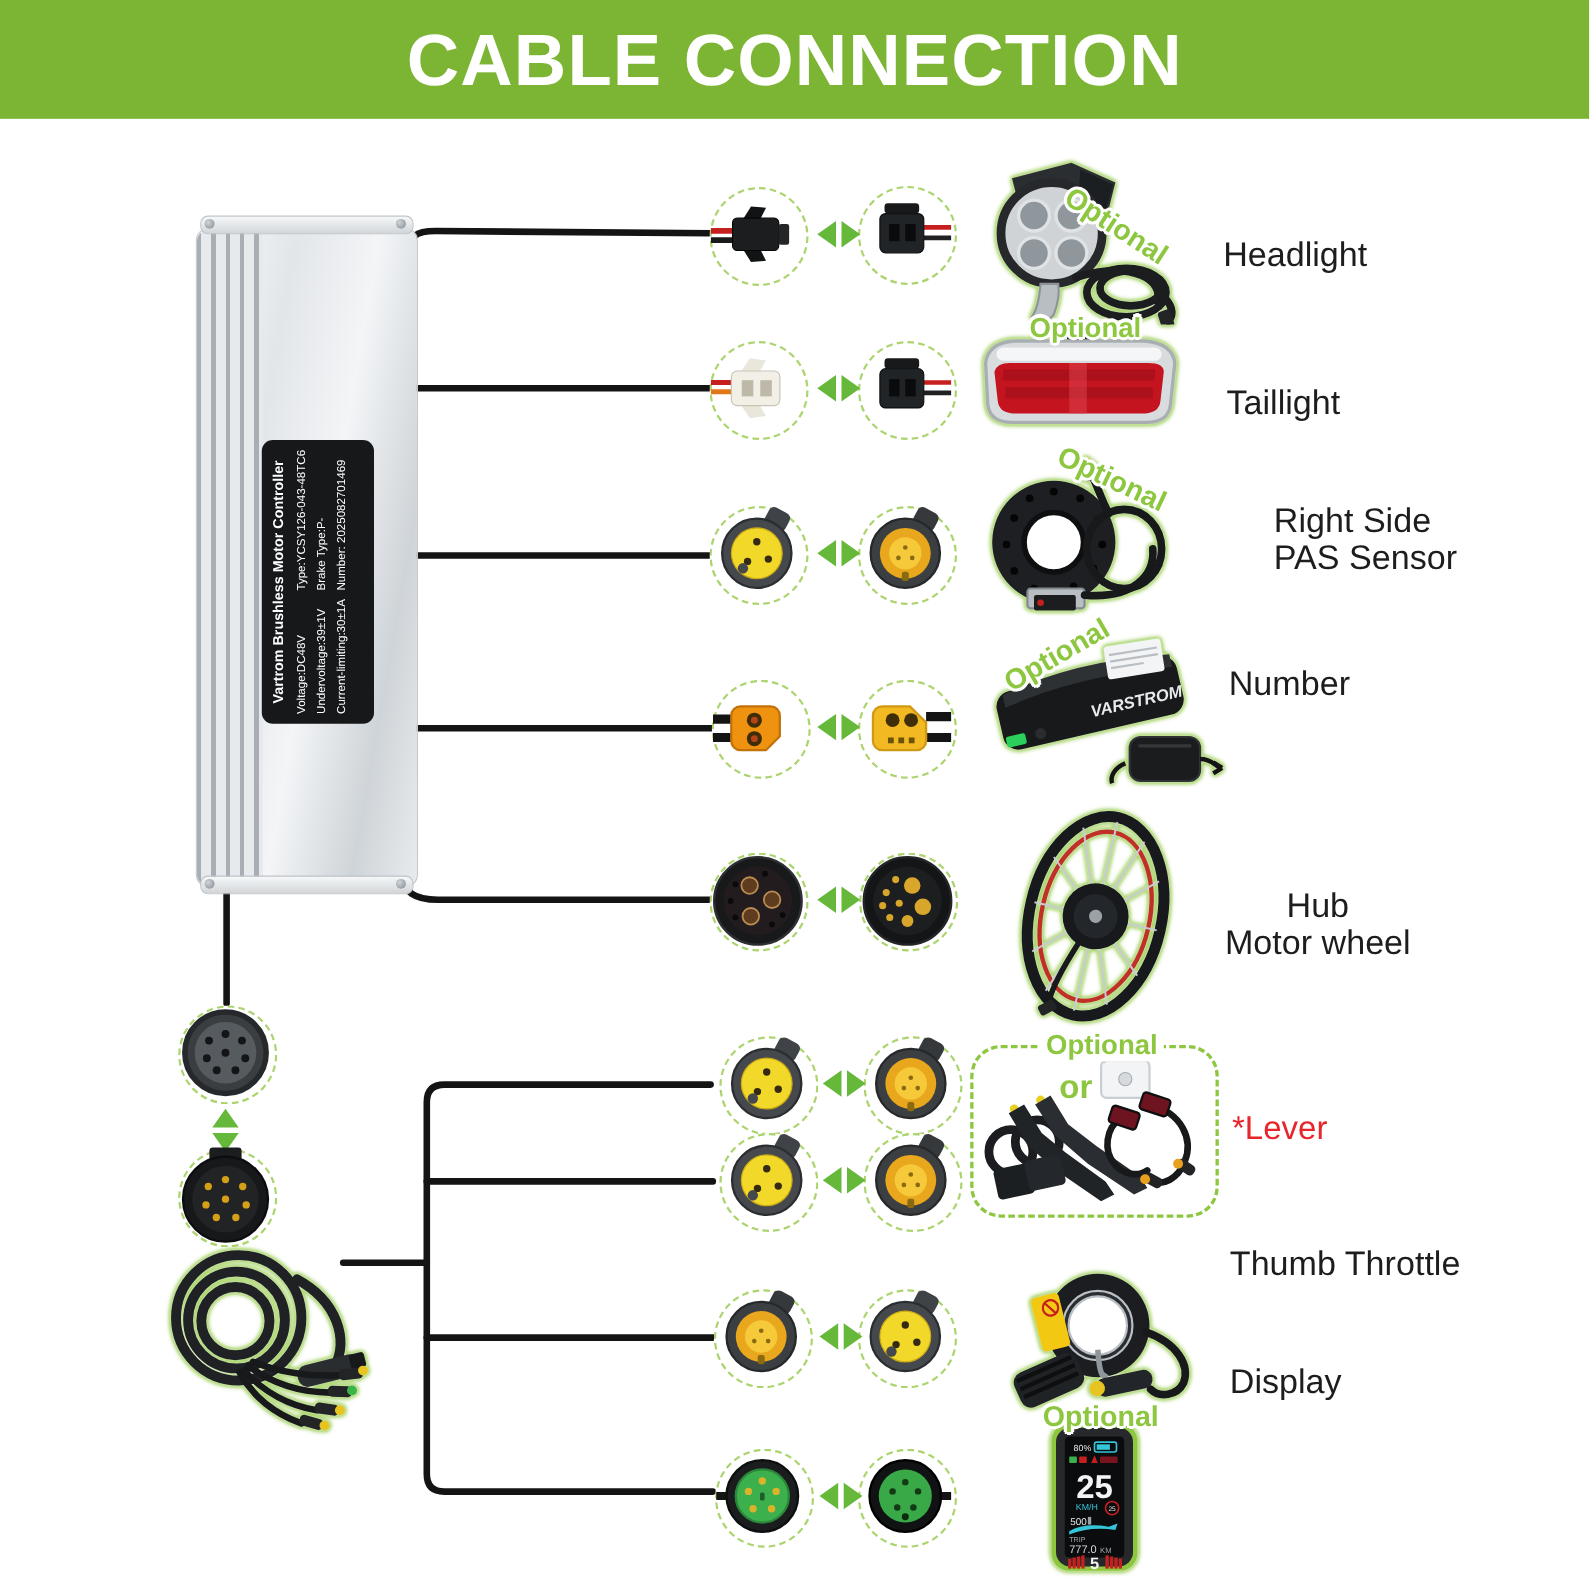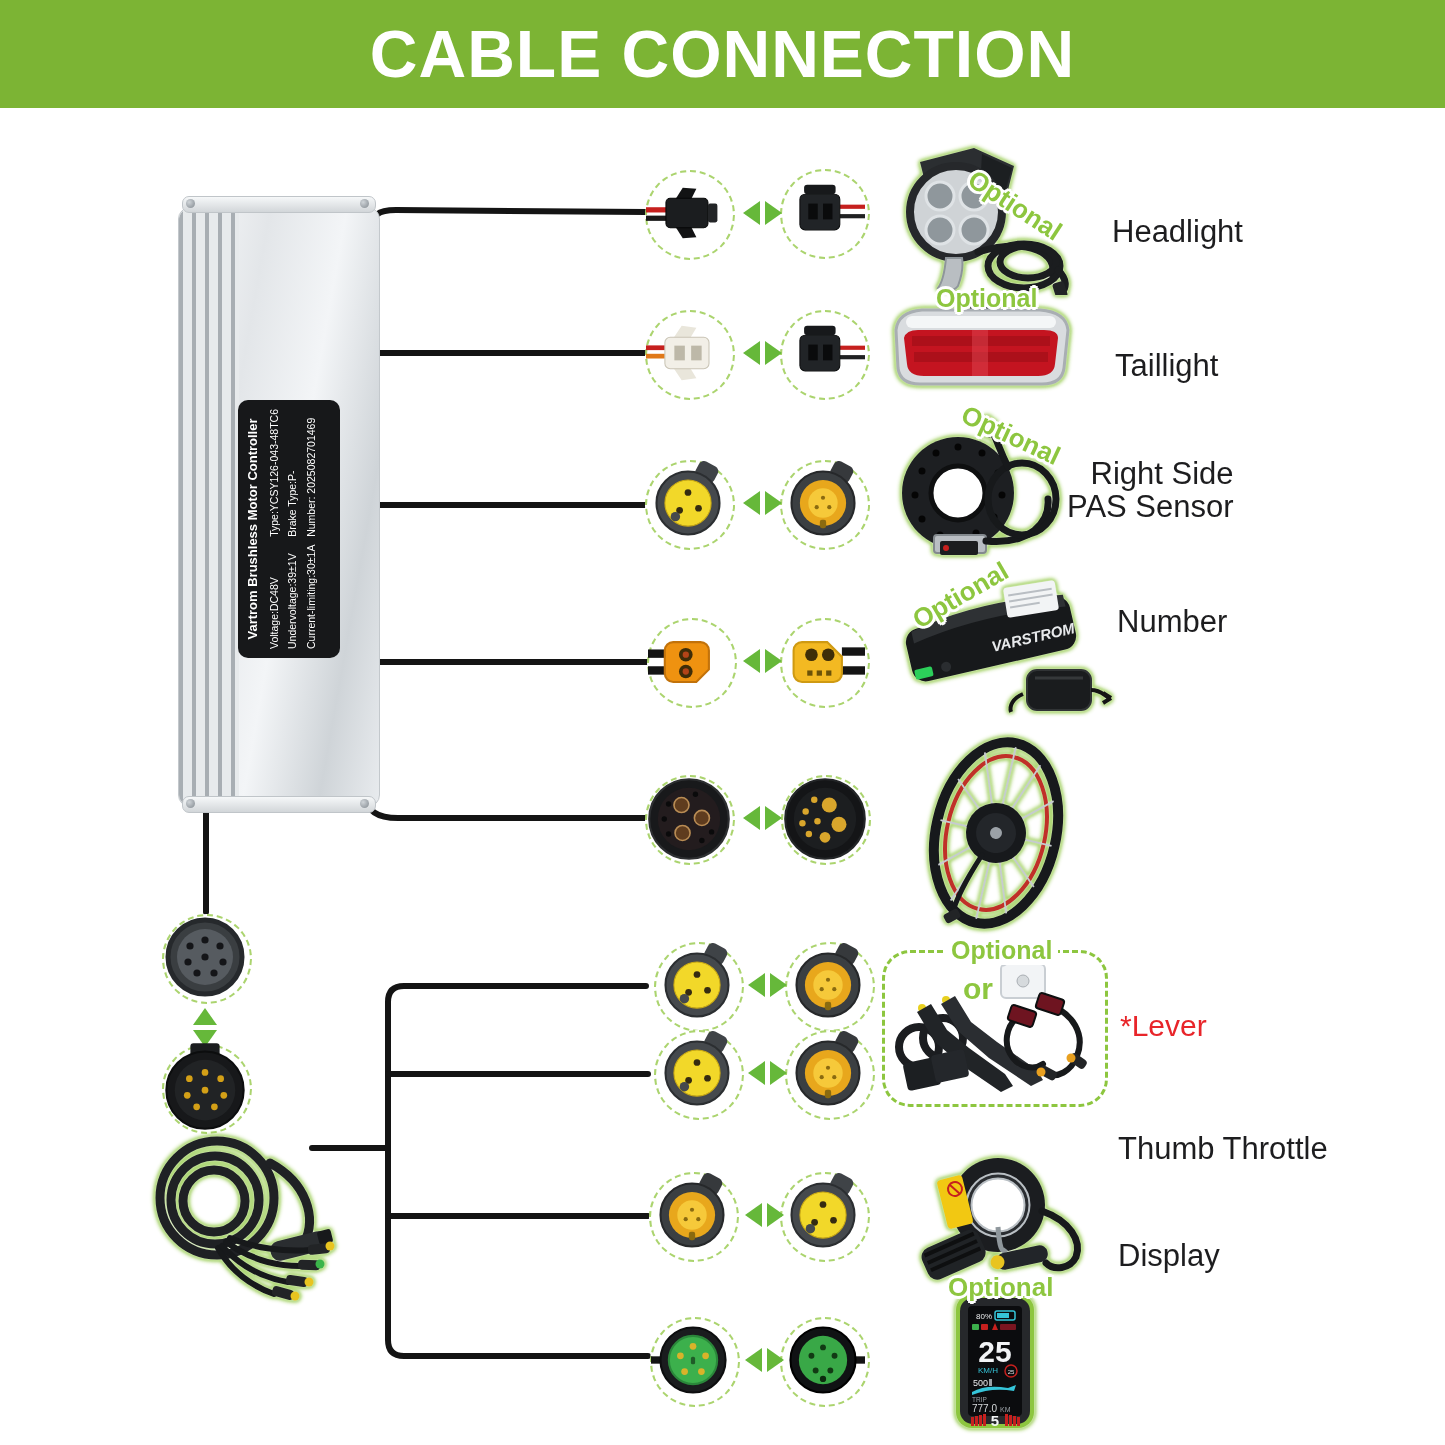--- a/index.html
+++ b/index.html
@@ -572,20 +572,22 @@
       <rect x="57" y="122" width="3" height="12"></rect>
         <rect x="61" y="123" width="3" height="11"></rect>
         <rect x="65" y="124" width="3" height="10"></rect>
         <rect x="69" y="125" width="3" height="9"></rect>
     </g>
     <text x="47" y="134" font-size="15" font-weight="bold" fill="#f2f4f6" text-anchor="middle">5</text>
   </svg>
 
   <div class="abs lbl" style="left:1112px;top:216px;">Headlight</div>
   <div class="abs lbl" style="left:1115px;top:330px;margin-top:20px;">Taillight</div>
-  <div class="abs lbl" style="left:1067px;top:458px;text-align:right;">Right Side
+  <div class="abs lbl" style="left:1158px;top:458px;">Right Side
 PAS Sensor</div>
   <div class="abs lbl" style="left:1117px;top:606px;">Number</div>
+  <div class="abs lbl" style="left:1098px;top:808px;width:200px;text-align:center;">Hub
+Motor wheel</div>
   <div class="abs free" style="left:1120px;top:1009px;">*Lever</div>
   <div class="abs lbl" style="left:1118px;top:1133px;">Thumb Throttle</div>
   <div class="abs lbl" style="left:1118px;top:1240px;">Display</div>
 
 </div>
 
 </body></html>

